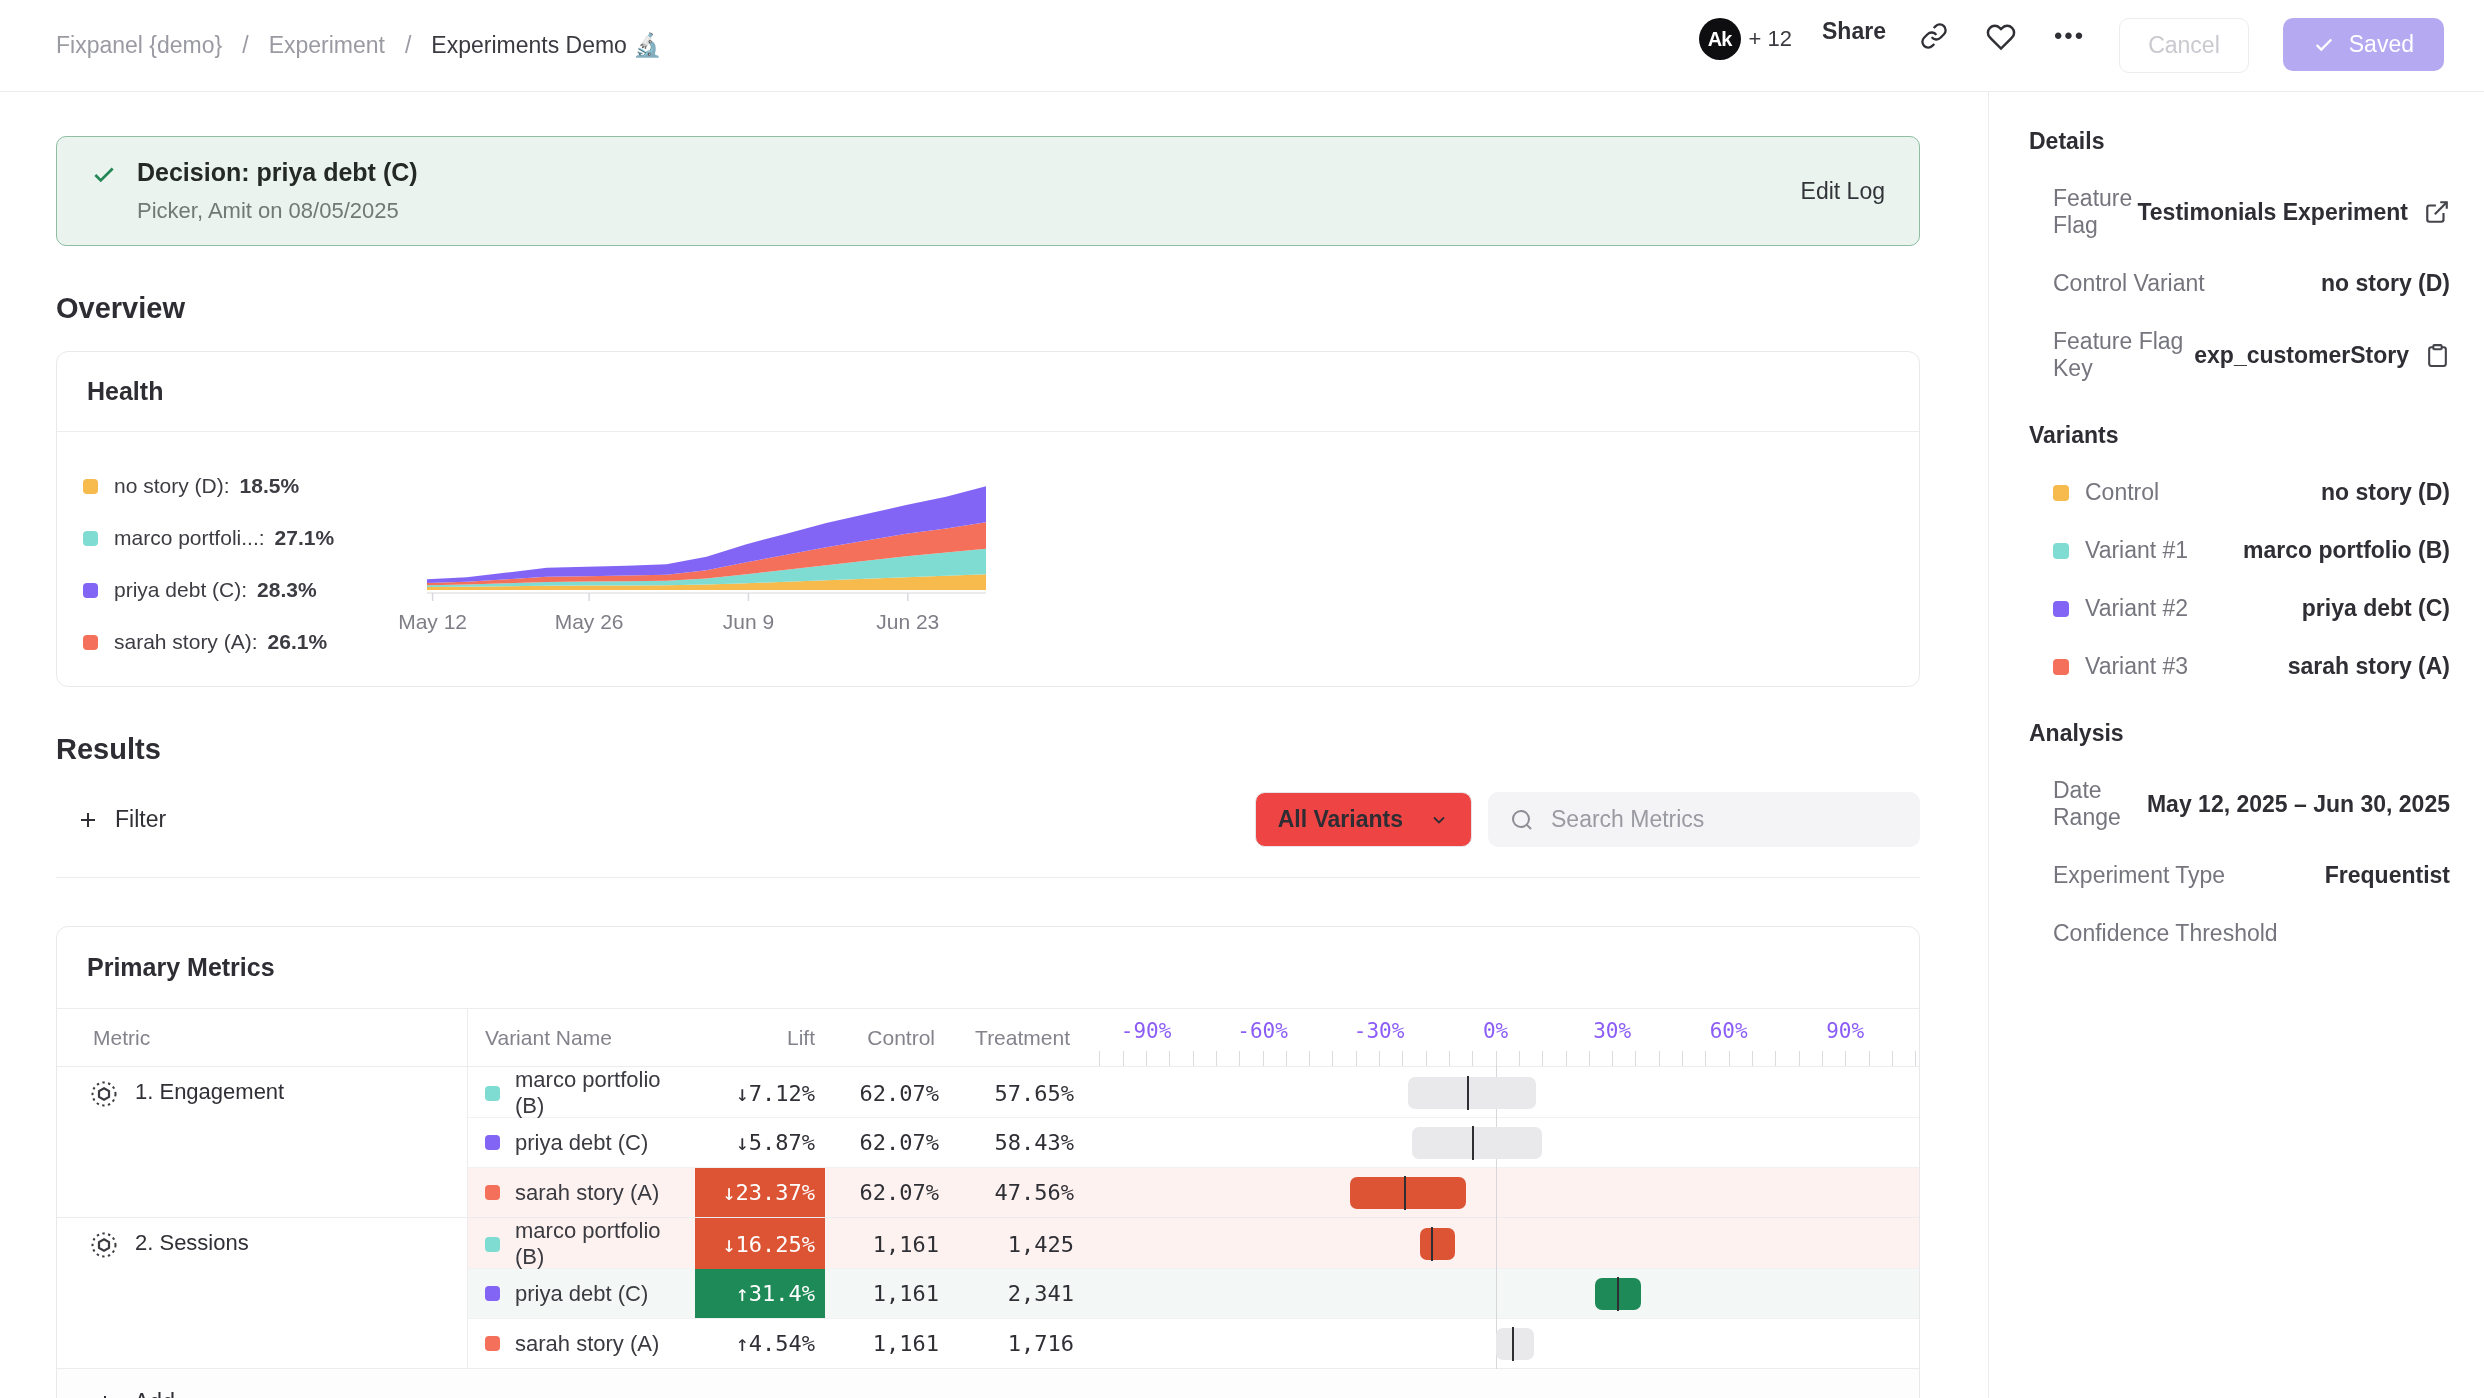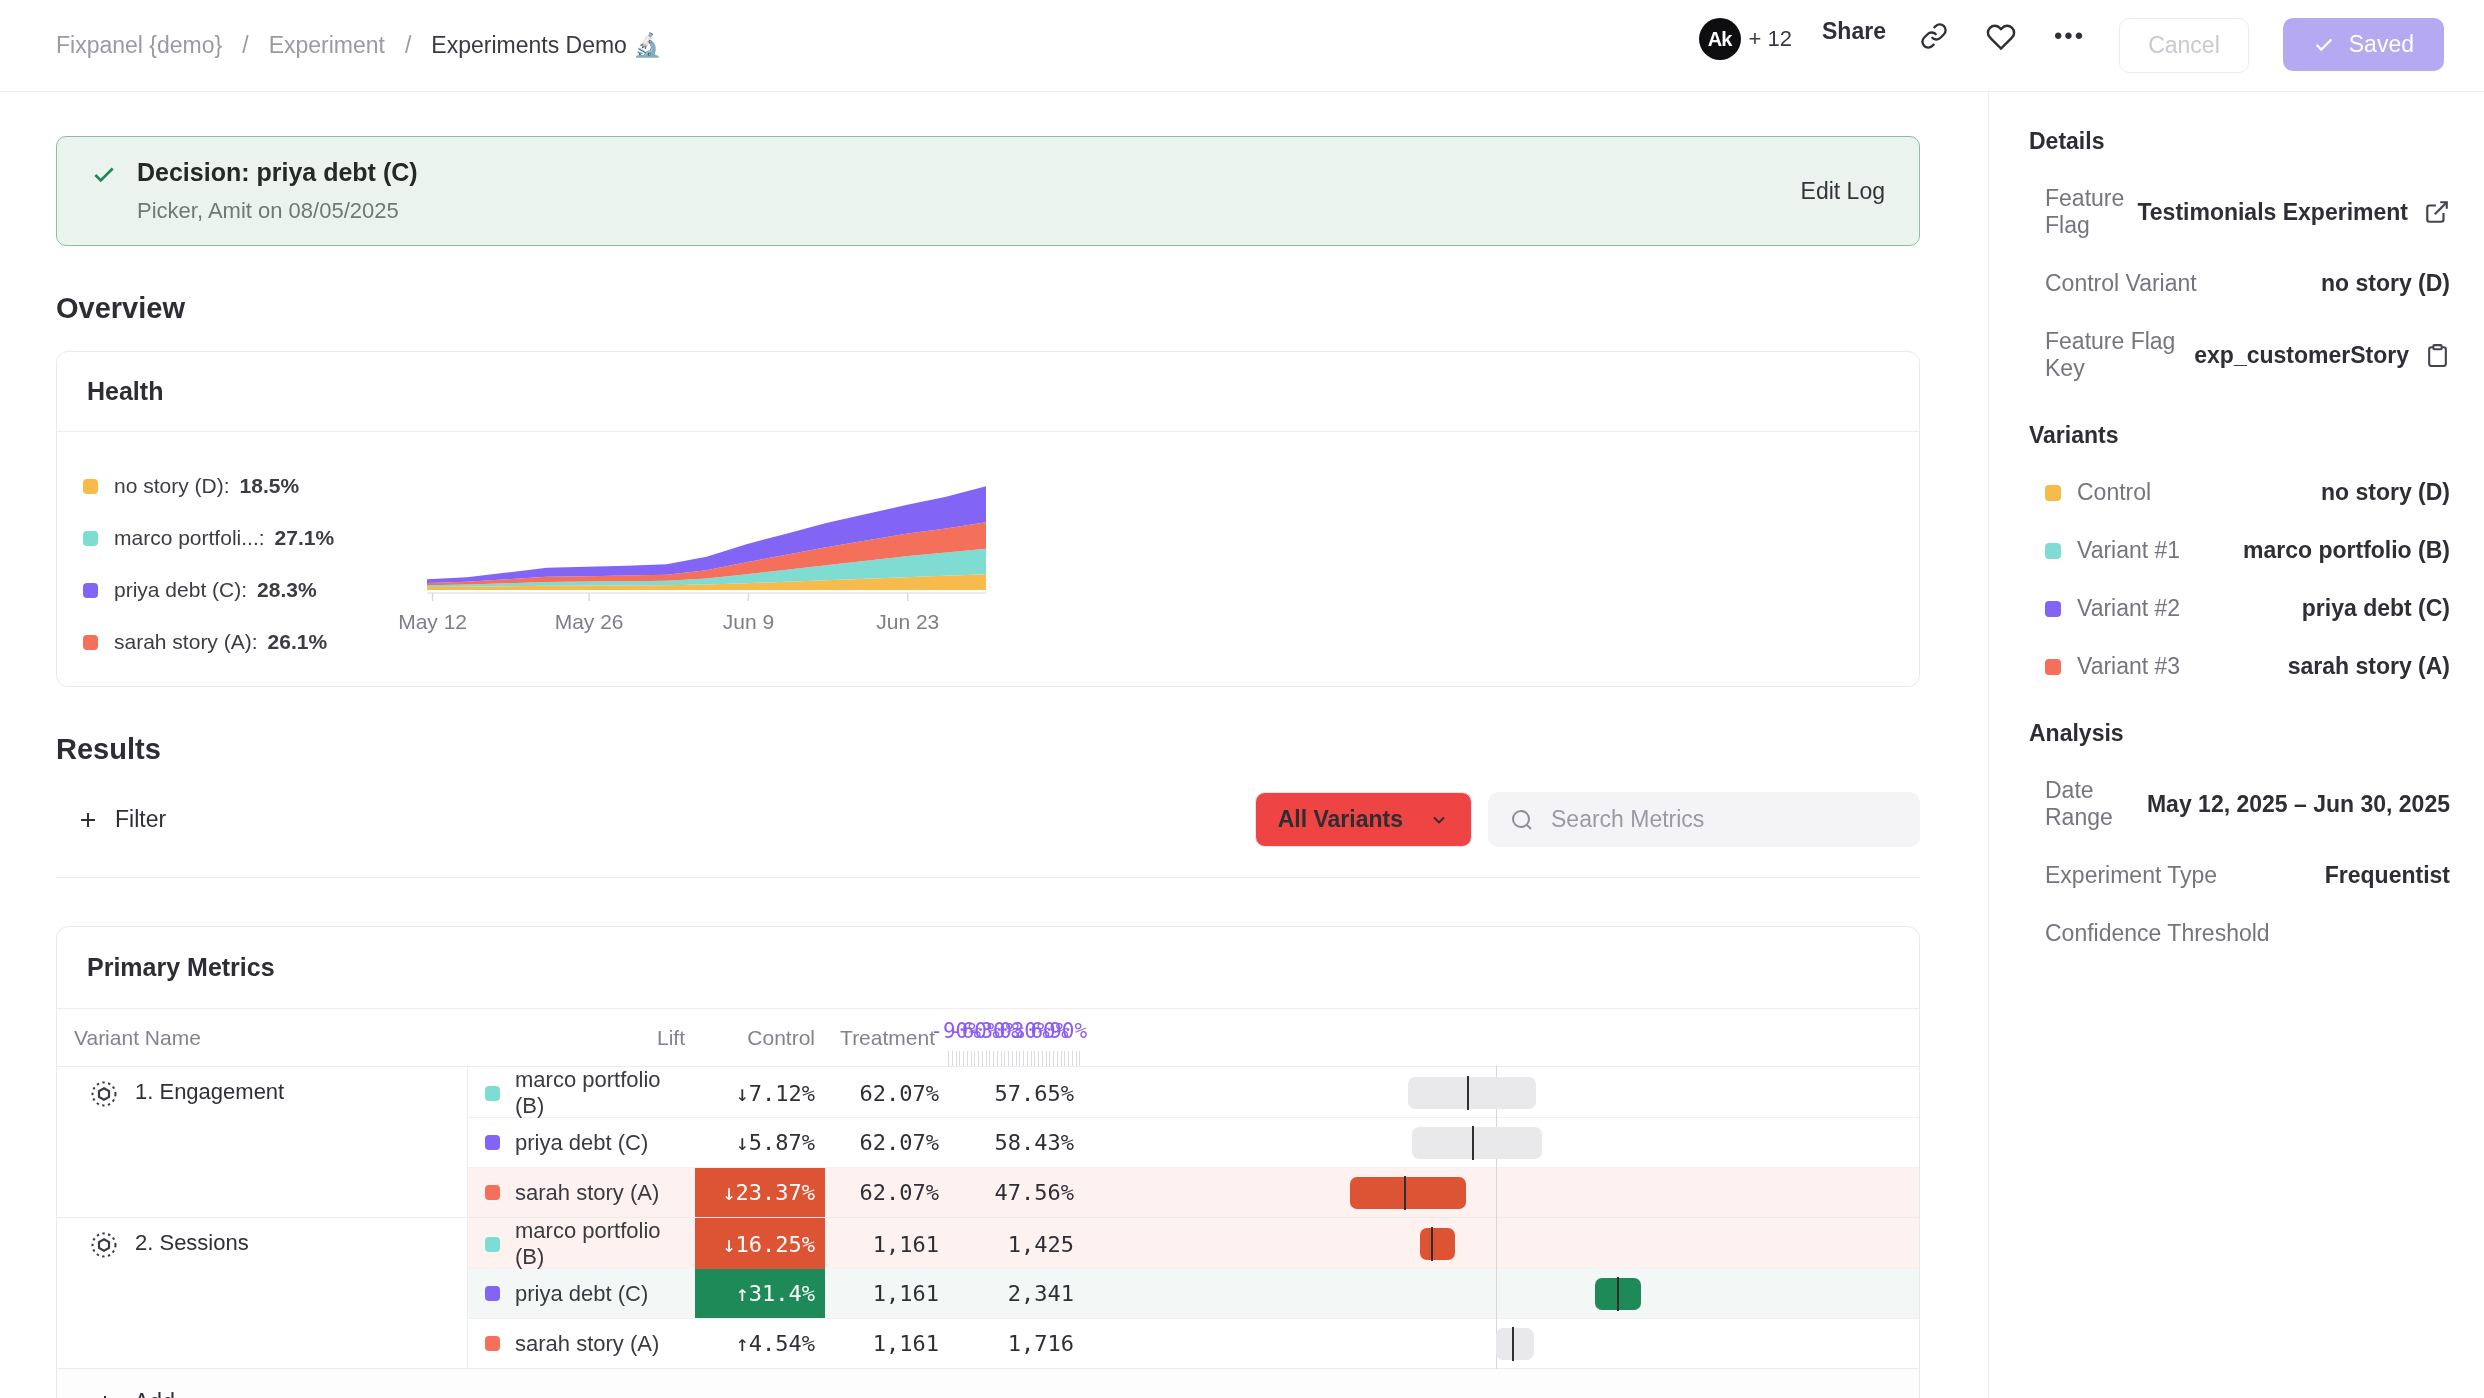--- a/index.html
+++ b/index.html
@@ -105,21 +105,21 @@
   .bar-red { background:#dd5434; }
   .bar-green { background:#1e8a57; }
   .ci-median { position:absolute; top:50%; transform:translate(-50%,-50%); width:2px; height:34px; background:#2e2e33; }
   .add-row { border-top:1px solid #ececef; background:#fdfdfd; padding:20px 0 22px 36px; display:flex; align-items:center; gap:17px; font-size:23px; font-weight:500; color:#2f2f36; cursor:pointer; }
   .add-row svg { stroke:#2f2f36; fill:none; stroke-width:2; }
 
   
   .side-sec { margin-bottom:40px; }
   .side-h { font-size:23px; font-weight:700; color:#2d2d33; margin:10px 0 30px; }
   .side-row { display:flex; justify-content:space-between; align-items:center; margin-bottom:31px; padding-left:16px; }
-  .side-label { font-size:23px; color:#75757e; display:flex; align-items:center; gap:16px; }
+  .side-label { font-size:23px; color:#75757e; display:flex; align-items:center; gap:16px;margin-left:8px; }
   .side-value { font-size:23px; font-weight:600; color:#2e2e34; display:flex; align-items:center; gap:16px; white-space:nowrap; }
   .side-value svg { stroke:#44444c; fill:none; stroke-width:2; }
   .side-swatch { width:16px; height:16px; border-radius:4px; flex:none; }
 </style>
 </head>
 <body>
 
 <header class="topbar">
   <nav class="breadcrumb">
     <span class="crumb">Fixpanel {demo}</span>
@@ -267,20 +267,21 @@
           <input type="text" placeholder="Search Metrics" style="">
         </div>
       </div>
     </div>
     <div class="toolbar-divider"></div>
 
     <section class="tcard">
       <div class="tcard-head">Primary Metrics</div>
 
       <div class="thead">
+        <div class="th th-metric">Metric</div>
         <div class="th th-variant">Variant Name</div>
         <div class="th th-right">Lift</div>
         <div class="th th-right">Control</div>
         <div class="th th-right">Treatment</div>
         <div class="th axis-head" id="axis-head">
             <span class="alabel" style="left: 7.87037%;">-90%</span>
             <span class="alabel" style="left: 21.7593%;">-60%</span>
             <span class="alabel" style="left: 35.6481%;">-30%</span>
             <span class="alabel" style="left: 49.537%;">0%</span>
             <span class="alabel" style="left: 63.4259%;">30%</span>

